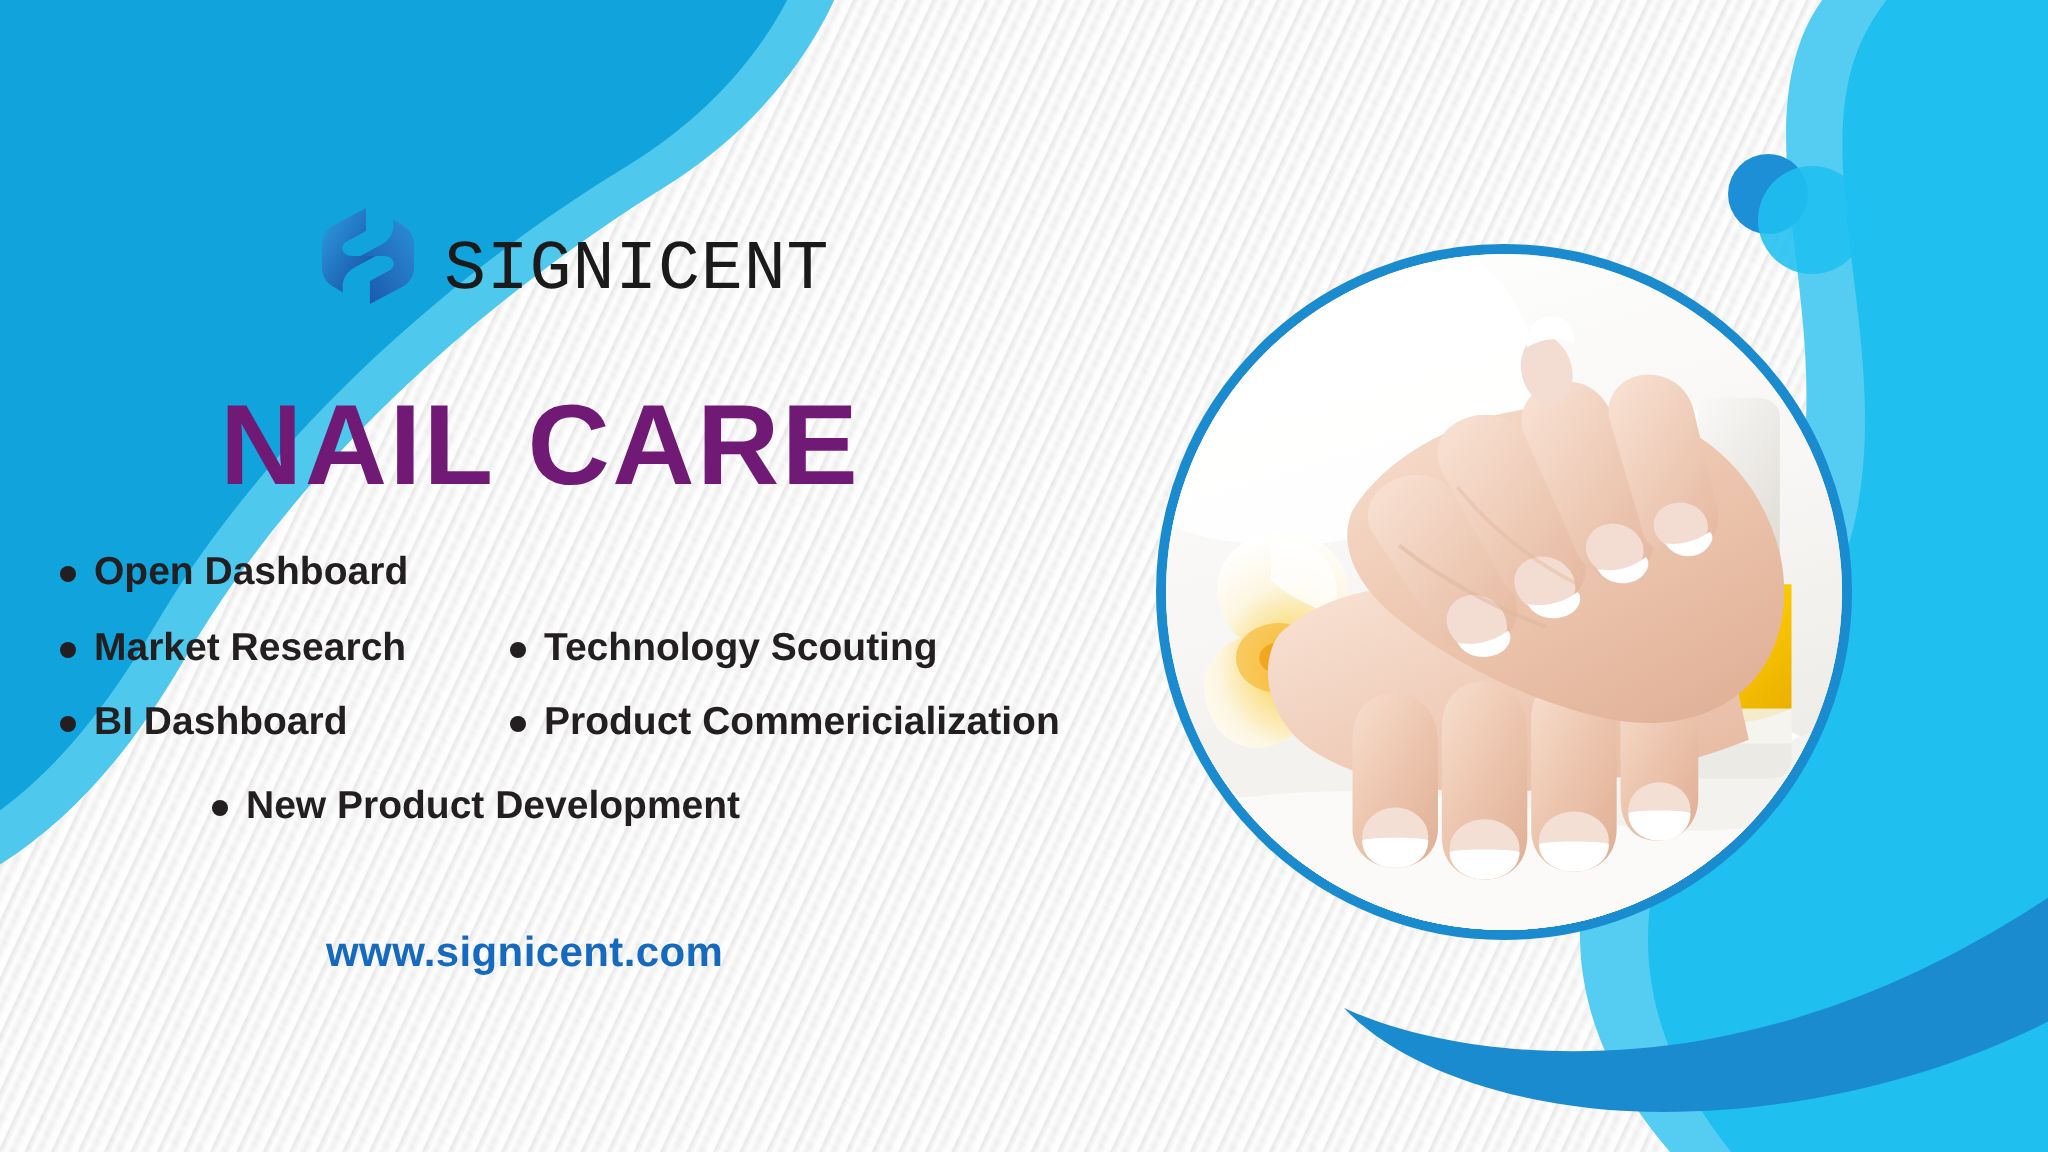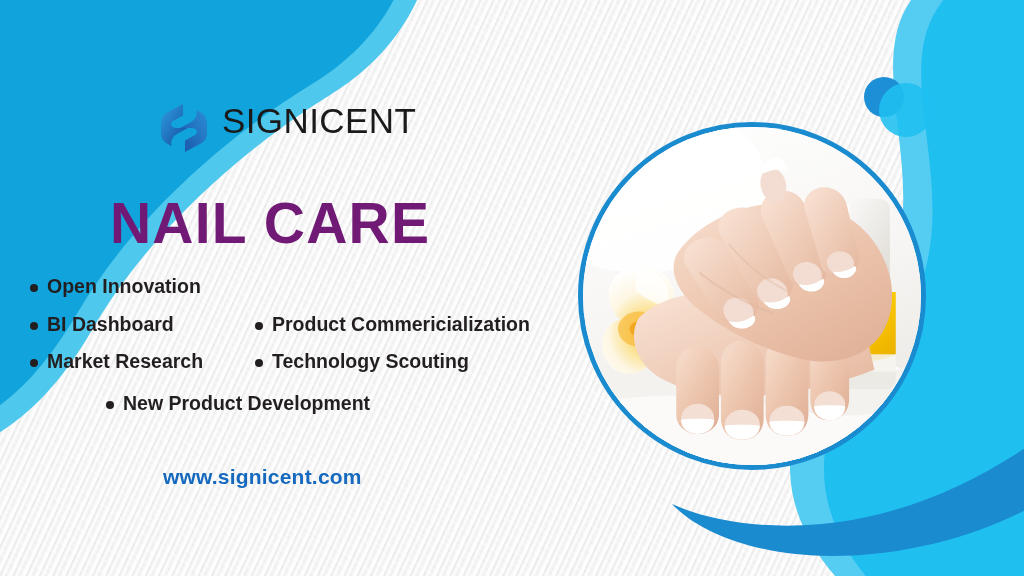--- a/index.html
+++ b/index.html
@@ -20,21 +20,21 @@
       repeating-linear-gradient(72deg, rgba(255,255,255,.5) 0px, rgba(236,236,236,.35) 5px, rgba(255,255,255,.6) 10px);
   }
 
   
   .art{position:absolute;inset:0;z-index:2;pointer-events:none;}
   .art svg{position:absolute;inset:0;width:1024px;height:576px;display:block;}
 
   
   .logo-row{
     position:absolute;left:160px;top:103px;z-index:6;
-    display:flex;align-items:flex-start;gap:14px;
+    display:flex;align-items:flex-end;gap:14px;font-family:Liberation Mono, monospace;
   }
   .logo-mark{width:48px;height:50px;display:block;flex:0 0 auto;}
   .logo-word{
     font-size:35px;letter-spacing:.4px;color:#1a1a1a;
     font-weight:400;line-height:1;white-space:nowrap;
   }
 
   
   .headline{
     position:absolute;left:110px;top:195px;z-index:6;
@@ -242,49 +242,49 @@
     <div class="logo-word">SIGNICENT</div>
   </div>
 
   <div class="headline">NAIL CARE</div>
 
   <div class="bullets">
     <div class="brow">
       <div class="bcol-l">
         <div class="bullet">
           <span class="dot"></span>
-          <span>Open Innovation</span>
+          <span>Open Dashboard</span>
         </div>
       </div>
     </div>
     <div class="brow">
       <div class="bcol-l">
         <div class="bullet">
           <span class="dot"></span>
-          <span>BI Dashboard</span>
+          <span>Market Research</span>
         </div>
       </div>
       <div class="bcol-r">
         <div class="bullet">
           <span class="dot"></span>
-          <span>Product Commericialization</span>
+          <span>Technology Scouting</span>
         </div>
       </div>
     </div>
     <div class="brow">
       <div class="bcol-l">
         <div class="bullet">
           <span class="dot"></span>
-          <span>Market Research</span>
+          <span>BI Dashboard</span>
         </div>
       </div>
       <div class="bcol-r">
         <div class="bullet">
           <span class="dot"></span>
-          <span>Technology Scouting</span>
+          <span>Product Commericialization</span>
         </div>
       </div>
     </div>
   </div>
 
   <div class="bullets-last">
     <div class="bullet">
       <span class="dot"></span>
       <span>New Product Development</span>
     </div>

